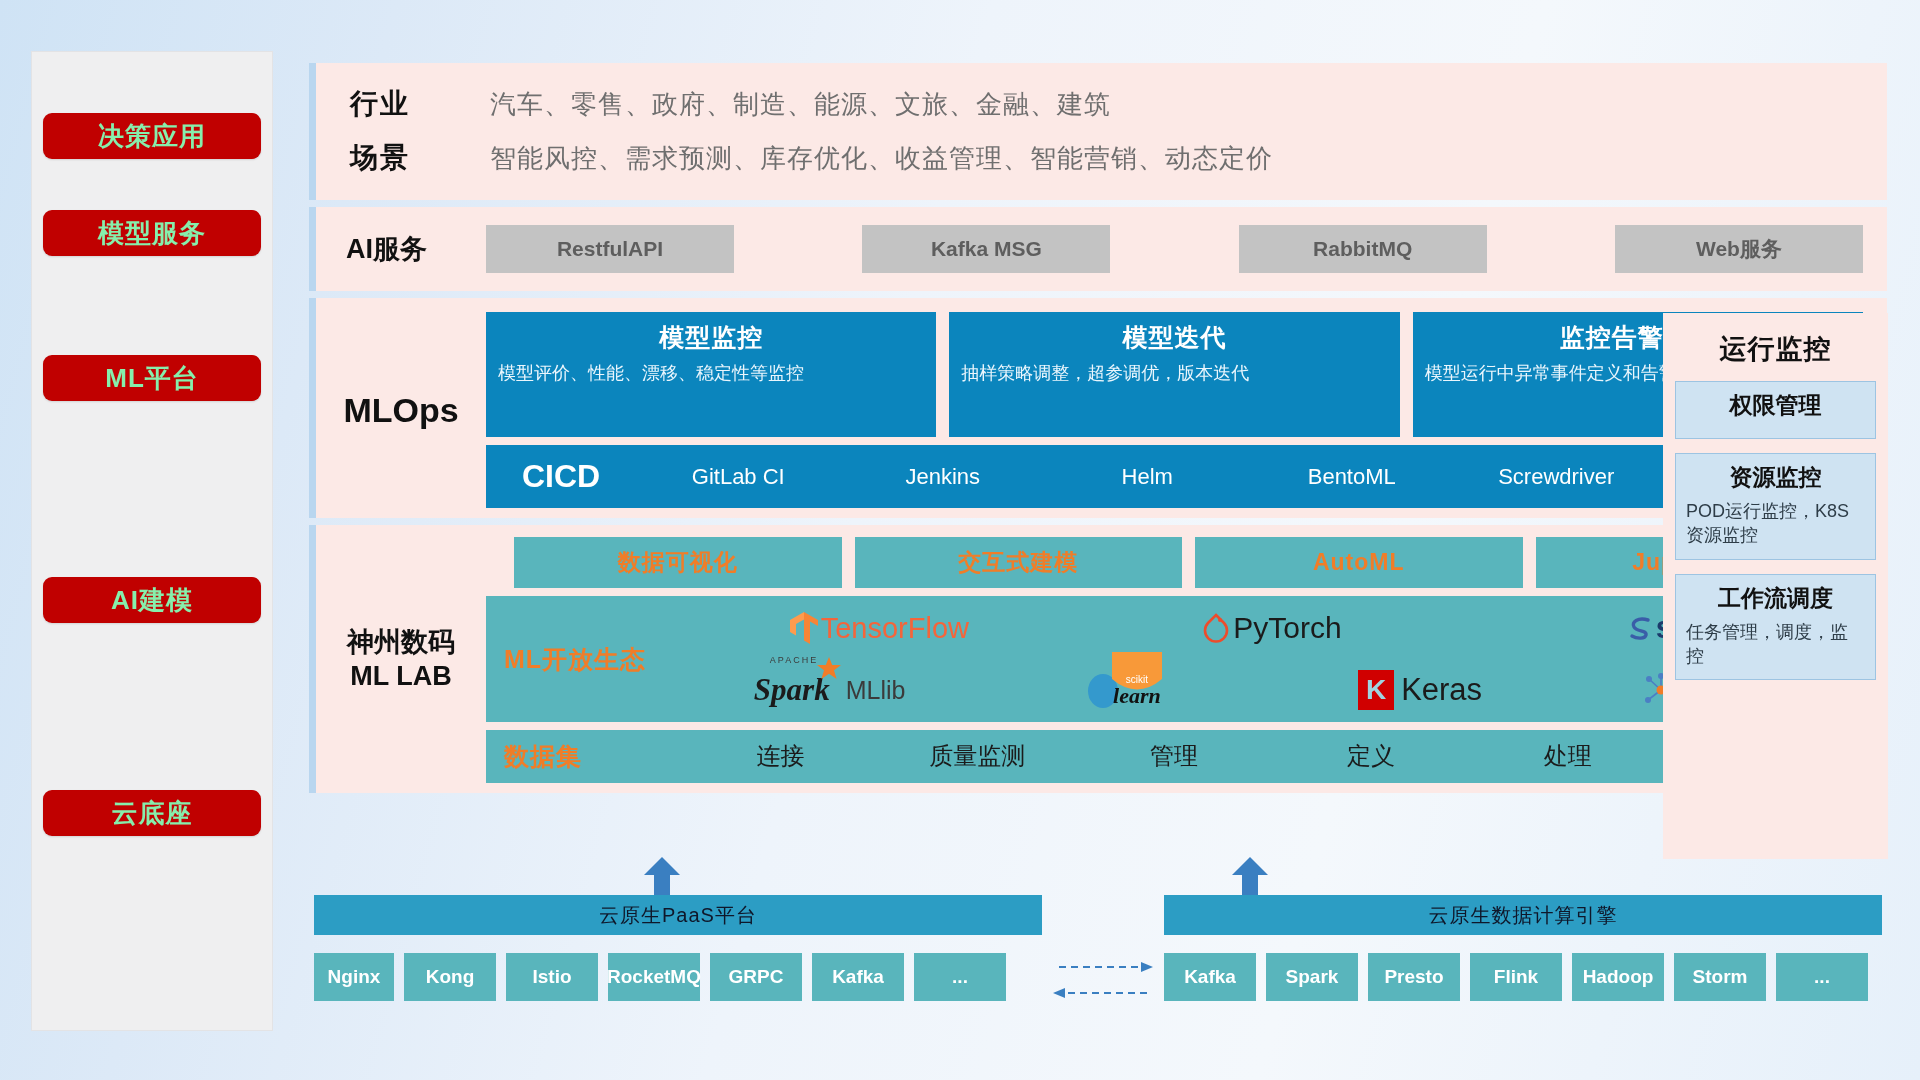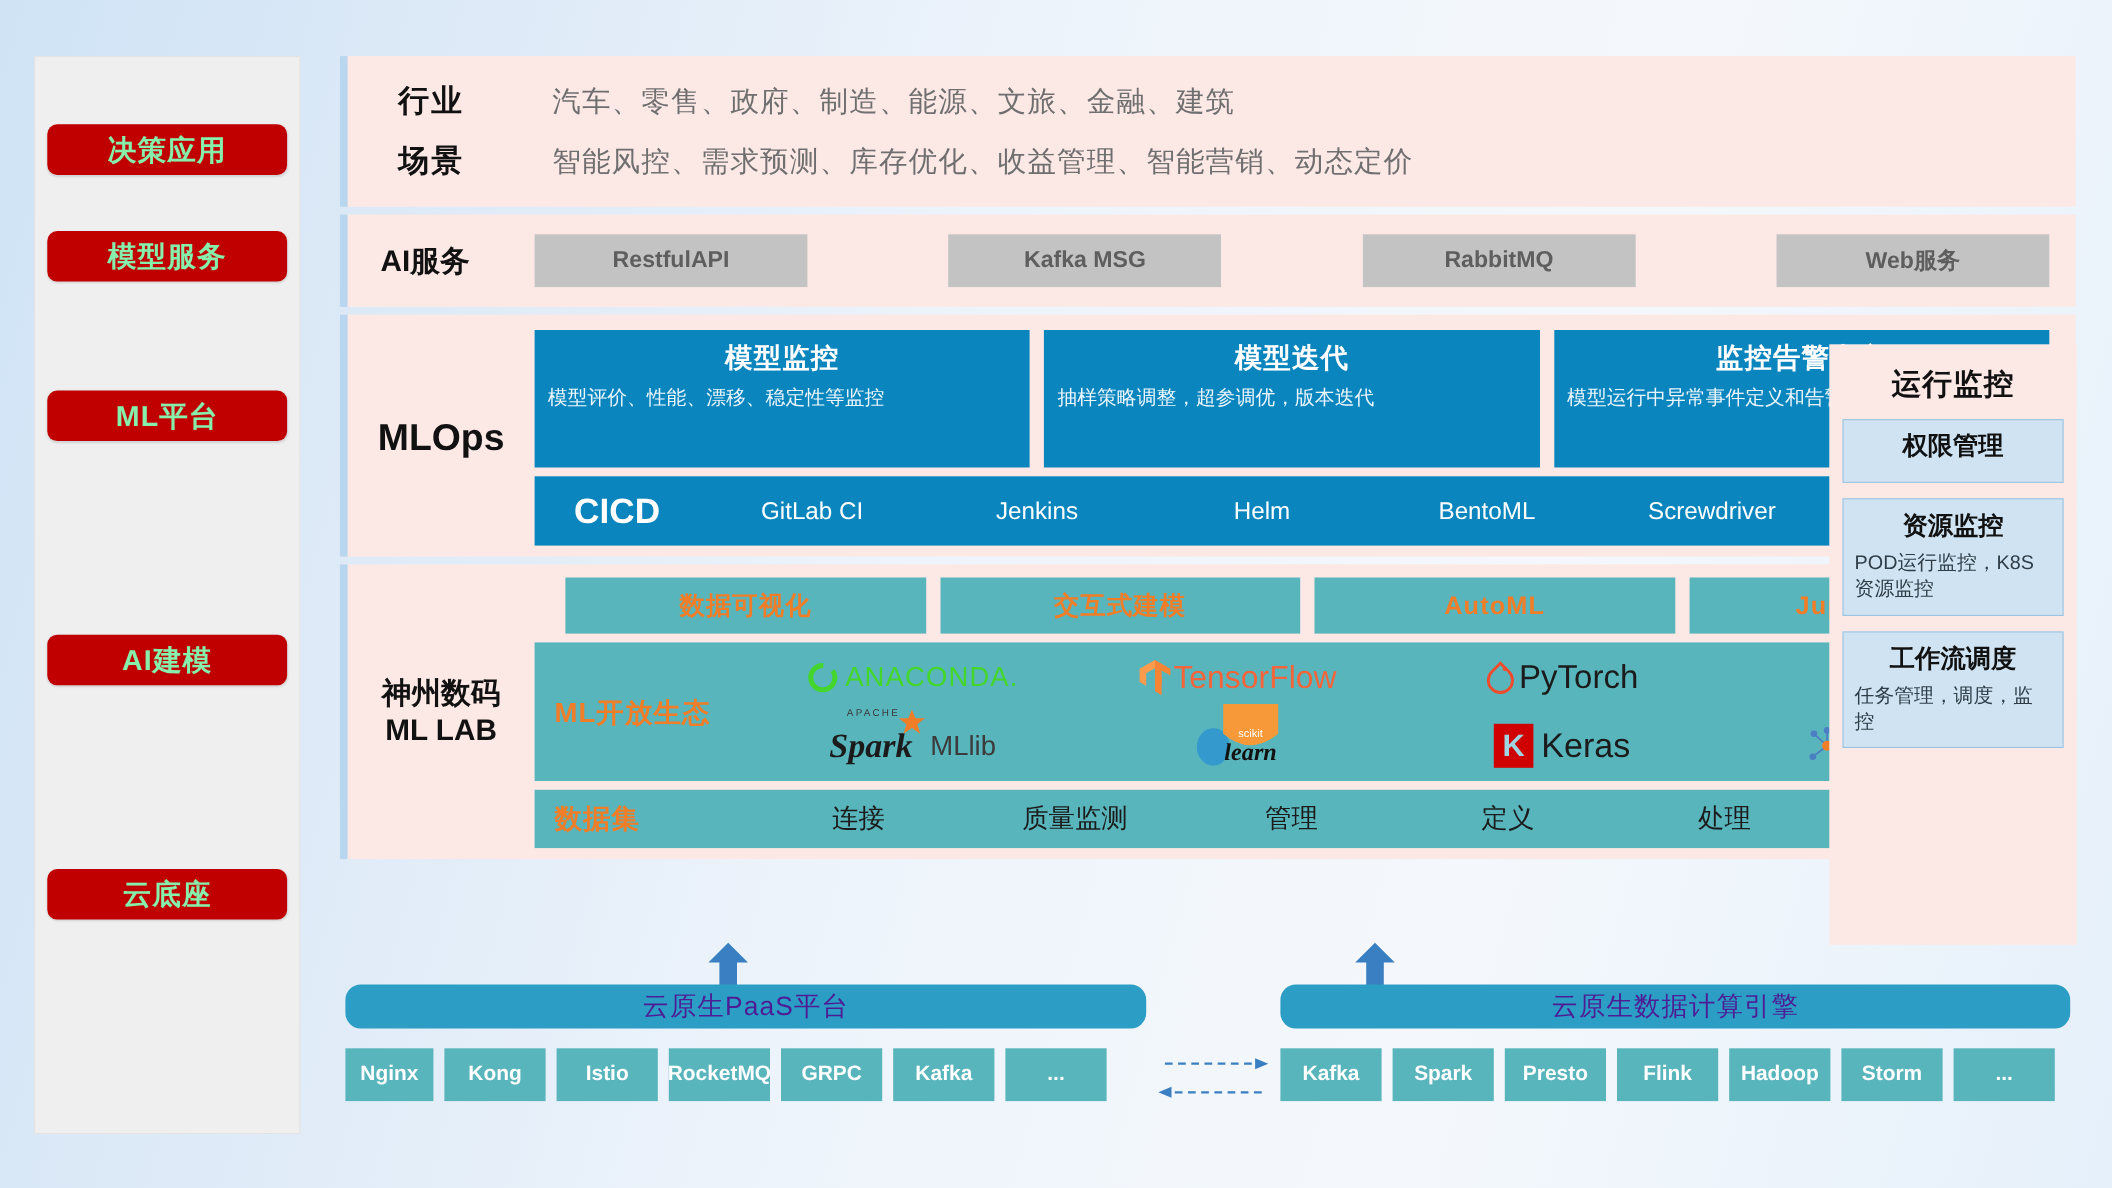--- a/index.html
+++ b/index.html
@@ -27,21 +27,21 @@
   
   .main{position:absolute;left:309px;top:51px;width:1578px;}
 
   .band{
     background:#fce9e6;border-left:7px solid #b9d6ef;
     box-sizing:border-box;position:relative;
   }
   .band + .band{margin-top:7px;}
 
   
-  .band-top{height:137px;padding:14px 0 0 16px;}
+  .band-top{height:137px;padding:14px 0 0 4px;margin-top:12px;}
   .ind-row{display:flex;align-items:center;height:54px;padding-left:30px;}
   .ind-key{
     width:140px;flex:0 0 140px;font-size:28px;font-weight:bold;color:#111;
     letter-spacing:2px;
   }
   .ind-val{font-size:26px;color:#6f6f6f;letter-spacing:1px;}
 
   
   .band-svc{height:84px;display:flex;align-items:center;padding-left:30px;}
   .svc-key{width:140px;flex:0 0 140px;font-size:27px;font-weight:bold;color:#111;}
@@ -126,23 +126,23 @@
     padding:8px 10px 11px 10px;box-sizing:border-box;
   }
   .mon-card h5{
     margin:0 0 6px 0;text-align:center;font-size:23px;font-weight:bold;color:#111;
   }
   .mon-card p{margin:0;font-size:18px;line-height:1.35;color:#2e3d48;}
 
   
   .cloudwrap{position:absolute;left:309px;top:895px;width:1578px;height:140px;}
   .cloud-bar{
-    position:absolute;height:40px;background:#2c9dc4;color:#4c1d95;
+    position:absolute;height:40px;background:#2c9dc4;color:#0f172a;
     display:flex;align-items:center;justify-content:center;
-    font-size:24px;letter-spacing:1px;border-radius:14px;
+    font-size:20px;letter-spacing:1px;
   }
   .cb-left{left:5px;top:0;width:728px;}
   .cb-right{left:855px;top:0;width:718px;}
   .chips{position:absolute;top:58px;display:flex;gap:10px;}
   .chips-left{left:5px;}
   .chips-right{left:855px;}
   .chip{
     background:#59b5bc;color:#fff;font-size:19px;font-weight:bold;
     display:flex;align-items:center;justify-content:center;text-align:center;
     height:48px;line-height:1.05;padding:0 4px;box-sizing:border-box;
@@ -240,26 +240,20 @@
           <div class="tool-box">交互式建模</div>
           <div class="tool-box">AutoML</div>
           <div class="tool-box">JupyterLab</div>
         </div>
 
         <div class="eco">
           <div class="eco-key">ML开放生态</div>
           <div class="eco-logos">
 
             <div class="eco-line">
-              <div class="logo">
-                <svg width="30" height="30" viewBox="0 0 30 30">
-                    <circle cx="15" cy="15" r="11" fill="none" stroke="#44d62c" stroke-width="4.5" stroke-dasharray="52 10"></circle>
-                  </svg>
-                <span style="font-size:25px;color:#44d62c;letter-spacing:1px;margin-left:5px;">ANACONDA.</span>
-              </div>
               <div class="logo">
                 <svg width="30" height="34" viewBox="0 0 30 34">
                   <polygon points="15,1 29,9 29,15 21,10.5 21,33 15,29.5" fill="#f78536"></polygon>
                   <polygon points="15,1 1,9 1,21 7,24.5 7,13 15,8.5" fill="#ff9b4d"></polygon>
                   <polygon points="15,13 21,16.5 21,23 15,19.5" fill="#f78536"></polygon>
                 </svg>
                 <span style="font-size:29px;color:#f4653b;margin-left:2px;">TensorFlow</span>
               </div>
               <div class="logo">
                 <svg width="26" height="30" viewBox="0 0 26 30">

